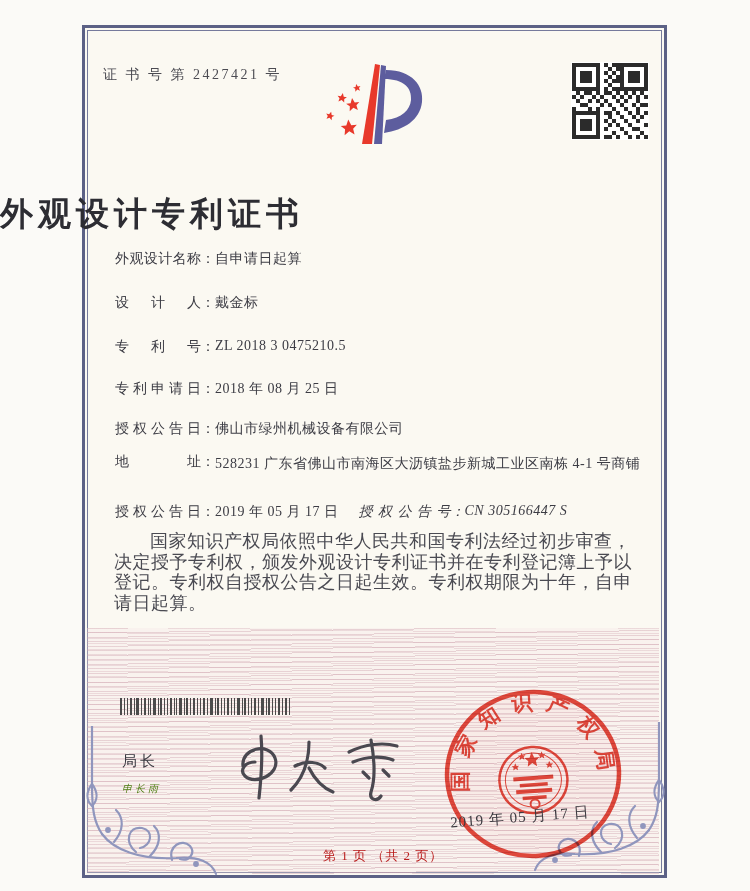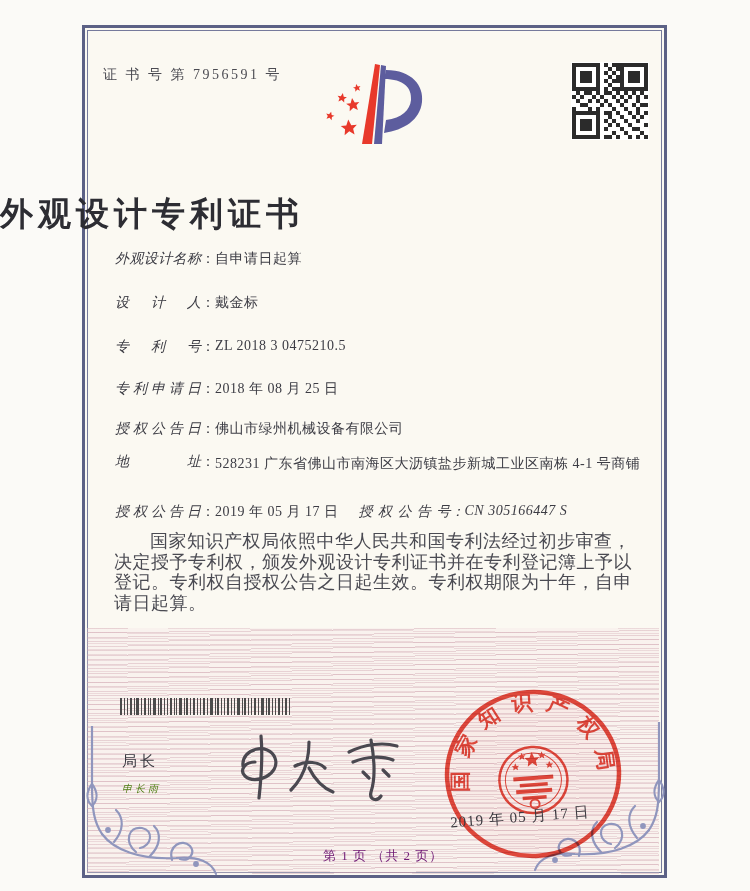--- a/index.html
+++ b/index.html
@@ -29,21 +29,21 @@
   
   .cert-no{position:absolute;left:103px;top:66px;font-size:14px;letter-spacing:2.5px;color:#4b4b52;}
   .logo{position:absolute;left:320px;top:58px;}
   .qr{position:absolute;left:571px;top:62px;}
   .title{
     position:absolute;left:0;right:0;top:170px;text-align:left;
     font-size:33px;font-weight:600;letter-spacing:5px;color:#2d2d33;
   }
   
   .frow{position:absolute;left:115px;font-size:14px;white-space:nowrap;color:#3c3c44;}
-  .flabel{display:inline-block;width:86px;text-align:justify;text-align-last:justify;vertical-align:top;font-style:italic;}
+  .flabel{display:inline-block;width:86px;text-align:justify;text-align-last:justify;vertical-align:top;}
   .fcolon{display:inline-block;width:14px;vertical-align:top;}
   .fvalue{display:inline-block;vertical-align:top;letter-spacing:.5px;}
   .fvalue.wrap{white-space:normal;width:432px;line-height:22px;}
   .fgroup2{display:inline-block;margin-left:20px;font-style:italic;}
   .flabel2{display:inline-block;width:92px;text-align:justify;text-align-last:justify;vertical-align:top;}
   
   .paras{position:absolute;left:114px;top:531px;width:532px;font-size:18px;line-height:20.5px;color:#4a4a52;letter-spacing:.5px;}
   .paras p{margin:0;text-indent:2em;}
   
   .barcode{position:absolute;left:120px;top:698px;}
@@ -52,21 +52,21 @@
     font-family:"Liberation Sans","DejaVu Sans",sans-serif;}
   .signer-name{position:absolute;left:122px;top:782px;font-size:10px;letter-spacing:3px;color:#4d7c0f;
     font-family:"Liberation Sans","DejaVu Sans",sans-serif;font-style:italic;}
   .signature{position:absolute;left:225px;top:728px;}
   
   .seal{position:absolute;left:443px;top:688px;width:180px;height:172px;transform:rotate(-4deg);
     mix-blend-mode:multiply;opacity:.92;}
   .seal-date{position:absolute;left:450px;top:806px;width:190px;transform:rotate(-4.5deg);
     font-size:15px;letter-spacing:1px;color:#3c3a40;}
   
-  .footer{position:absolute;left:16px;right:0;top:847px;text-align:center;font-size:13px;letter-spacing:1px;color:#701a75;}
+  .footer{position:absolute;left:16px;right:0;top:847px;text-align:center;font-size:13px;letter-spacing:1px;color:#b91c1c;}
   
   .flourish{position:absolute;width:150px;height:150px;}
   .flourish.left{left:84px;top:726px;}
   .flourish.right{left:517px;top:722px;transform:scaleX(-1);}
 </style>
 </head>
 <body>
 
 <div class="page">
 
@@ -96,21 +96,21 @@
       <path d="M18 108 C30 124 56 134 92 132 C114 130 128 136 132 148"></path>
       <path d="M52 126 C40 116 44 100 58 102 C70 104 68 120 56 122"></path>
       <path d="M88 134 C84 120 98 112 106 120 C112 127 105 136 96 133"></path>
       <path d="M30 116 C40 104 40 92 32 84"></path>
       <path d="M66 130 C76 120 78 108 70 100"></path>
       <circle cx="24" cy="104" r="1.8" fill="#9096bd"></circle>
       <circle cx="112" cy="138" r="1.8" fill="#9096bd"></circle>
     </svg>
   </div>
 
-  <div class="cert-no">证 书 号 第 7956591 号</div>
+  <div class="cert-no">证 书 号 第 2427421 号</div>
 
   <div class="logo">
     <svg width="110" height="92" viewBox="0 0 110 92">
       <g>
         <polygon points="55,6 60,7 52,86 42,86" fill="#e8392b"></polygon>
         <polygon points="61,7 66,8 62,86 54,86" fill="#5d5d9e"></polygon>
         <path d="M66 12 C92 12 104 28 102 44 C100 62 84 72 64 75 L66 62 C82 60 90 52 91 42 C92 30 84 21 64 21 Z" fill="#5d5d9e"></path>
         <g fill="#e8392b">
           <path d="M0 -1 L0.294 -0.309 L0.951 -0.309 L0.476 0.118 L0.588 0.809 L0 0.382 L-0.588 0.809 L-0.476 0.118 L-0.951 -0.309 L-0.294 -0.309 Z" transform="translate(37,30) scale(4) rotate(-12)"></path>
           <path d="M0 -1 L0.294 -0.309 L0.951 -0.309 L0.476 0.118 L0.588 0.809 L0 0.382 L-0.588 0.809 L-0.476 0.118 L-0.951 -0.309 L-0.294 -0.309 Z" transform="translate(22,40) scale(5) rotate(10)"></path>

